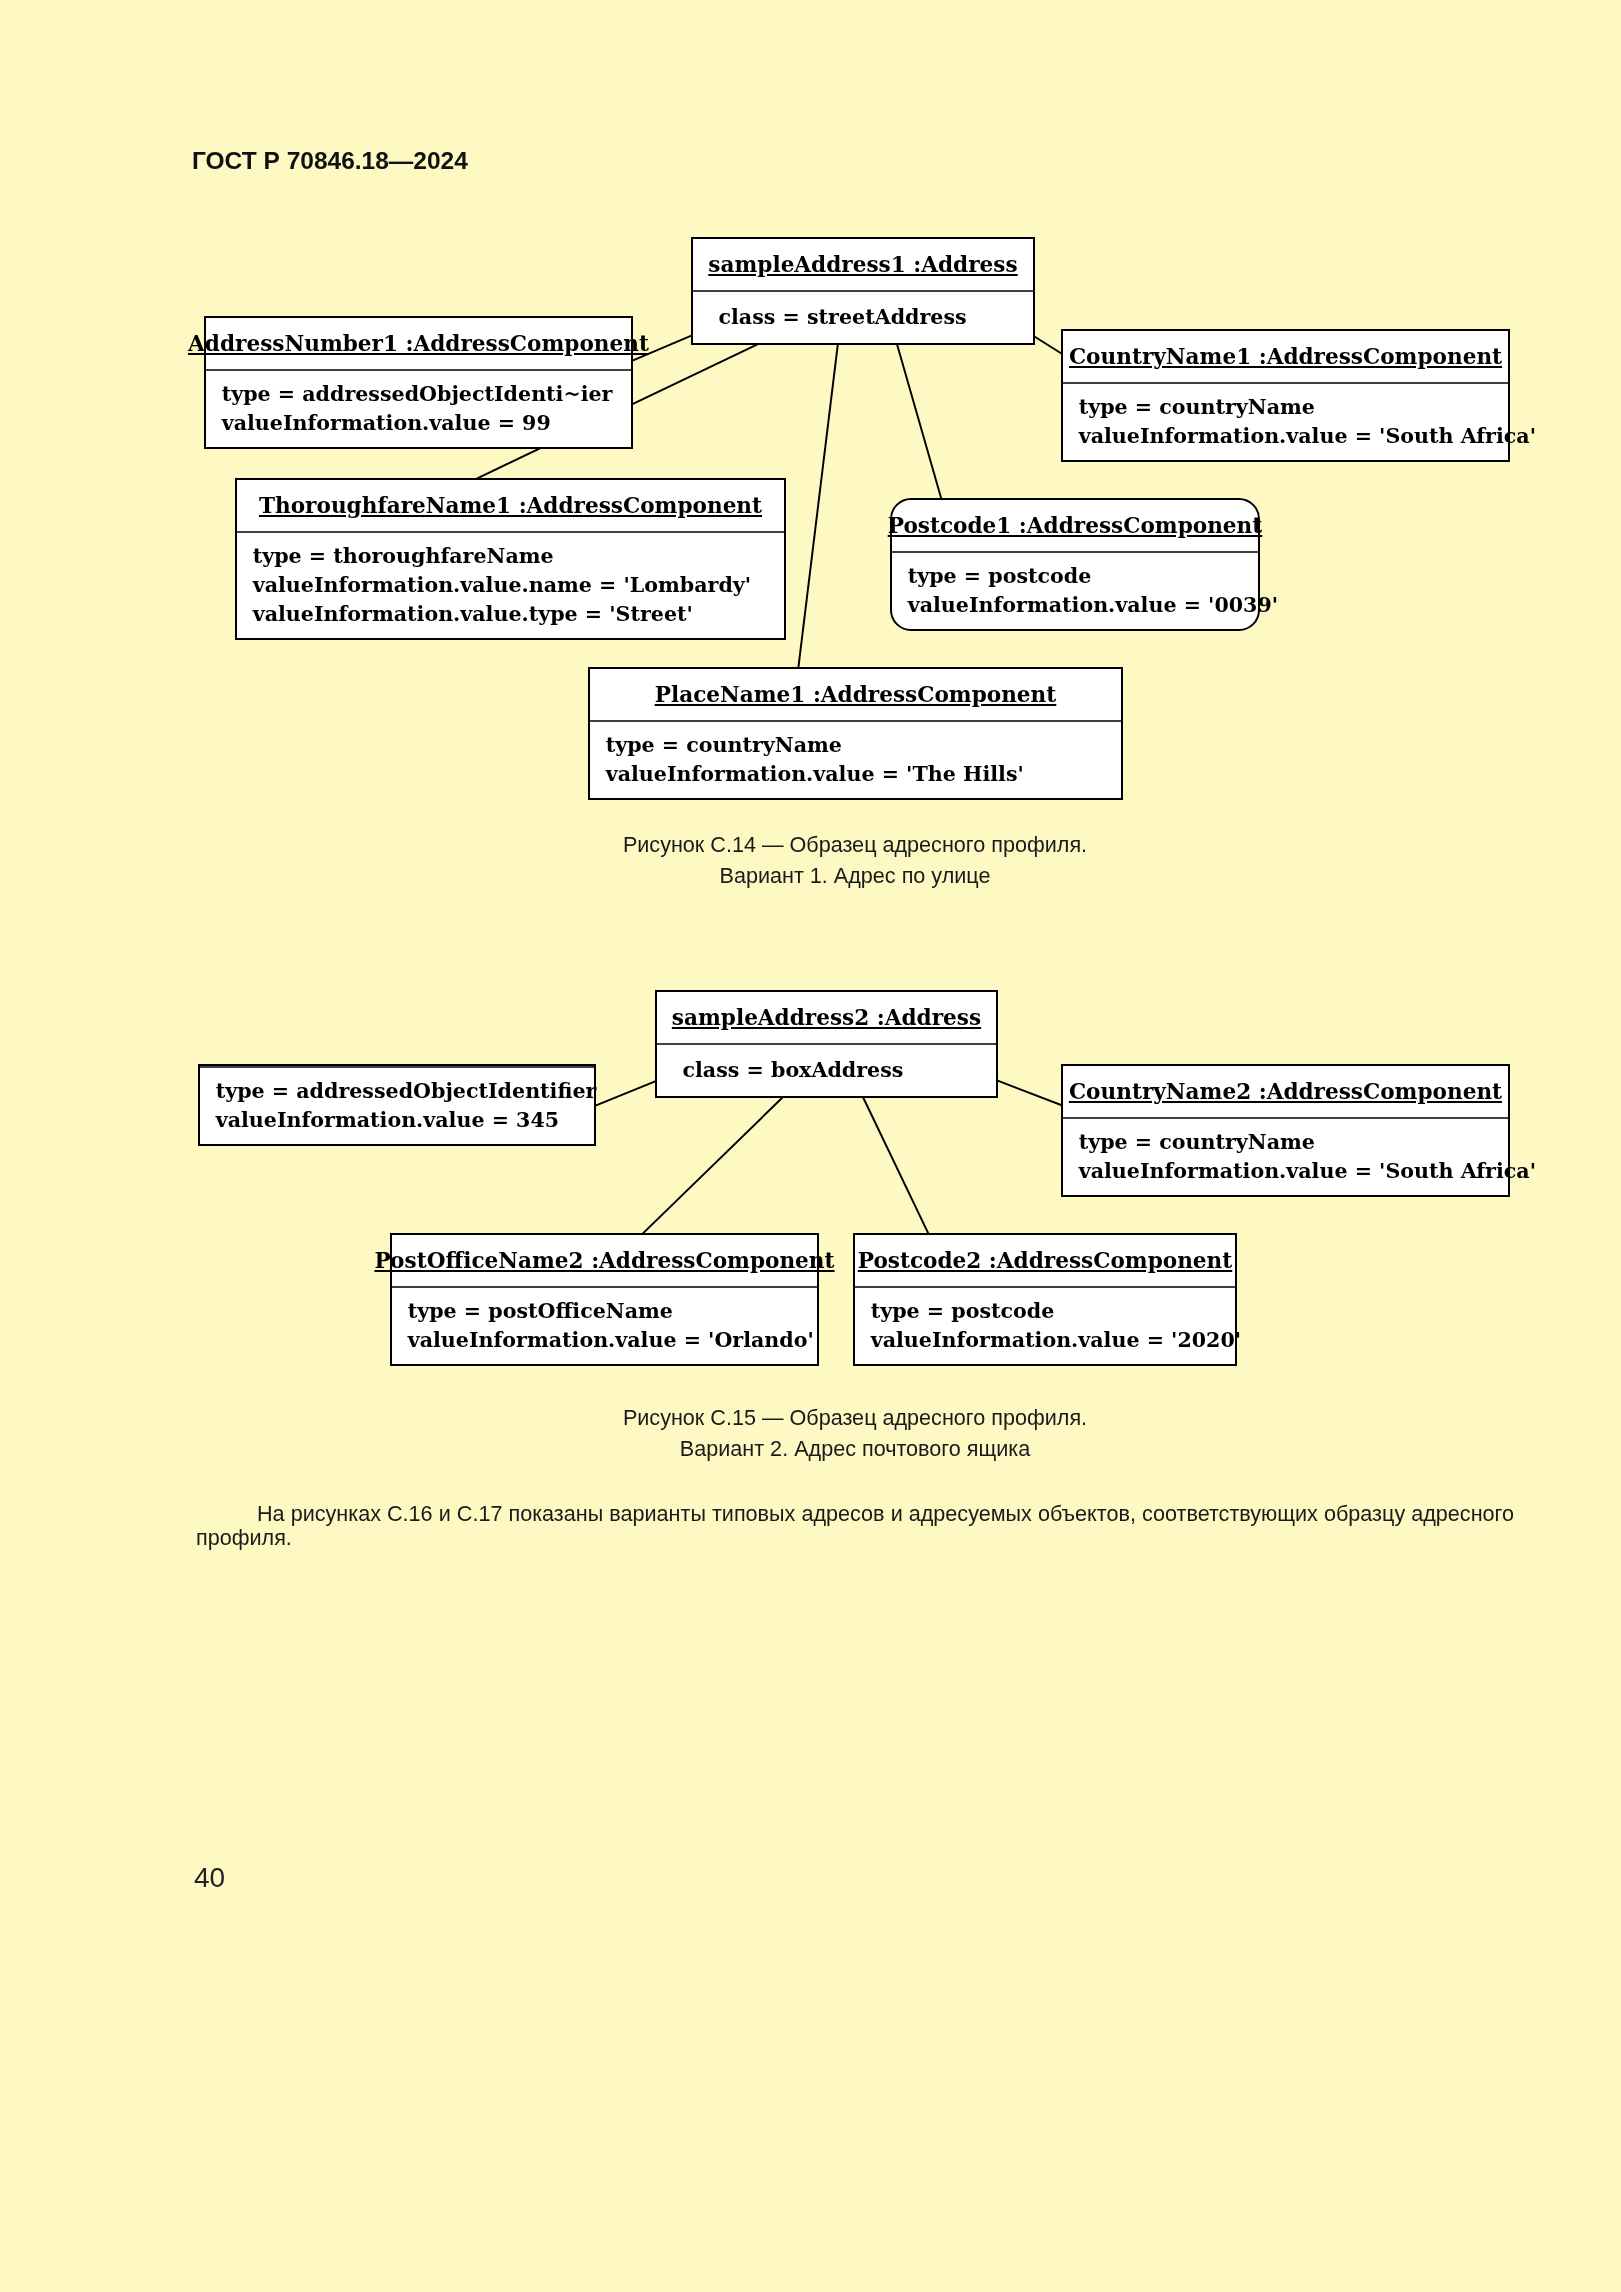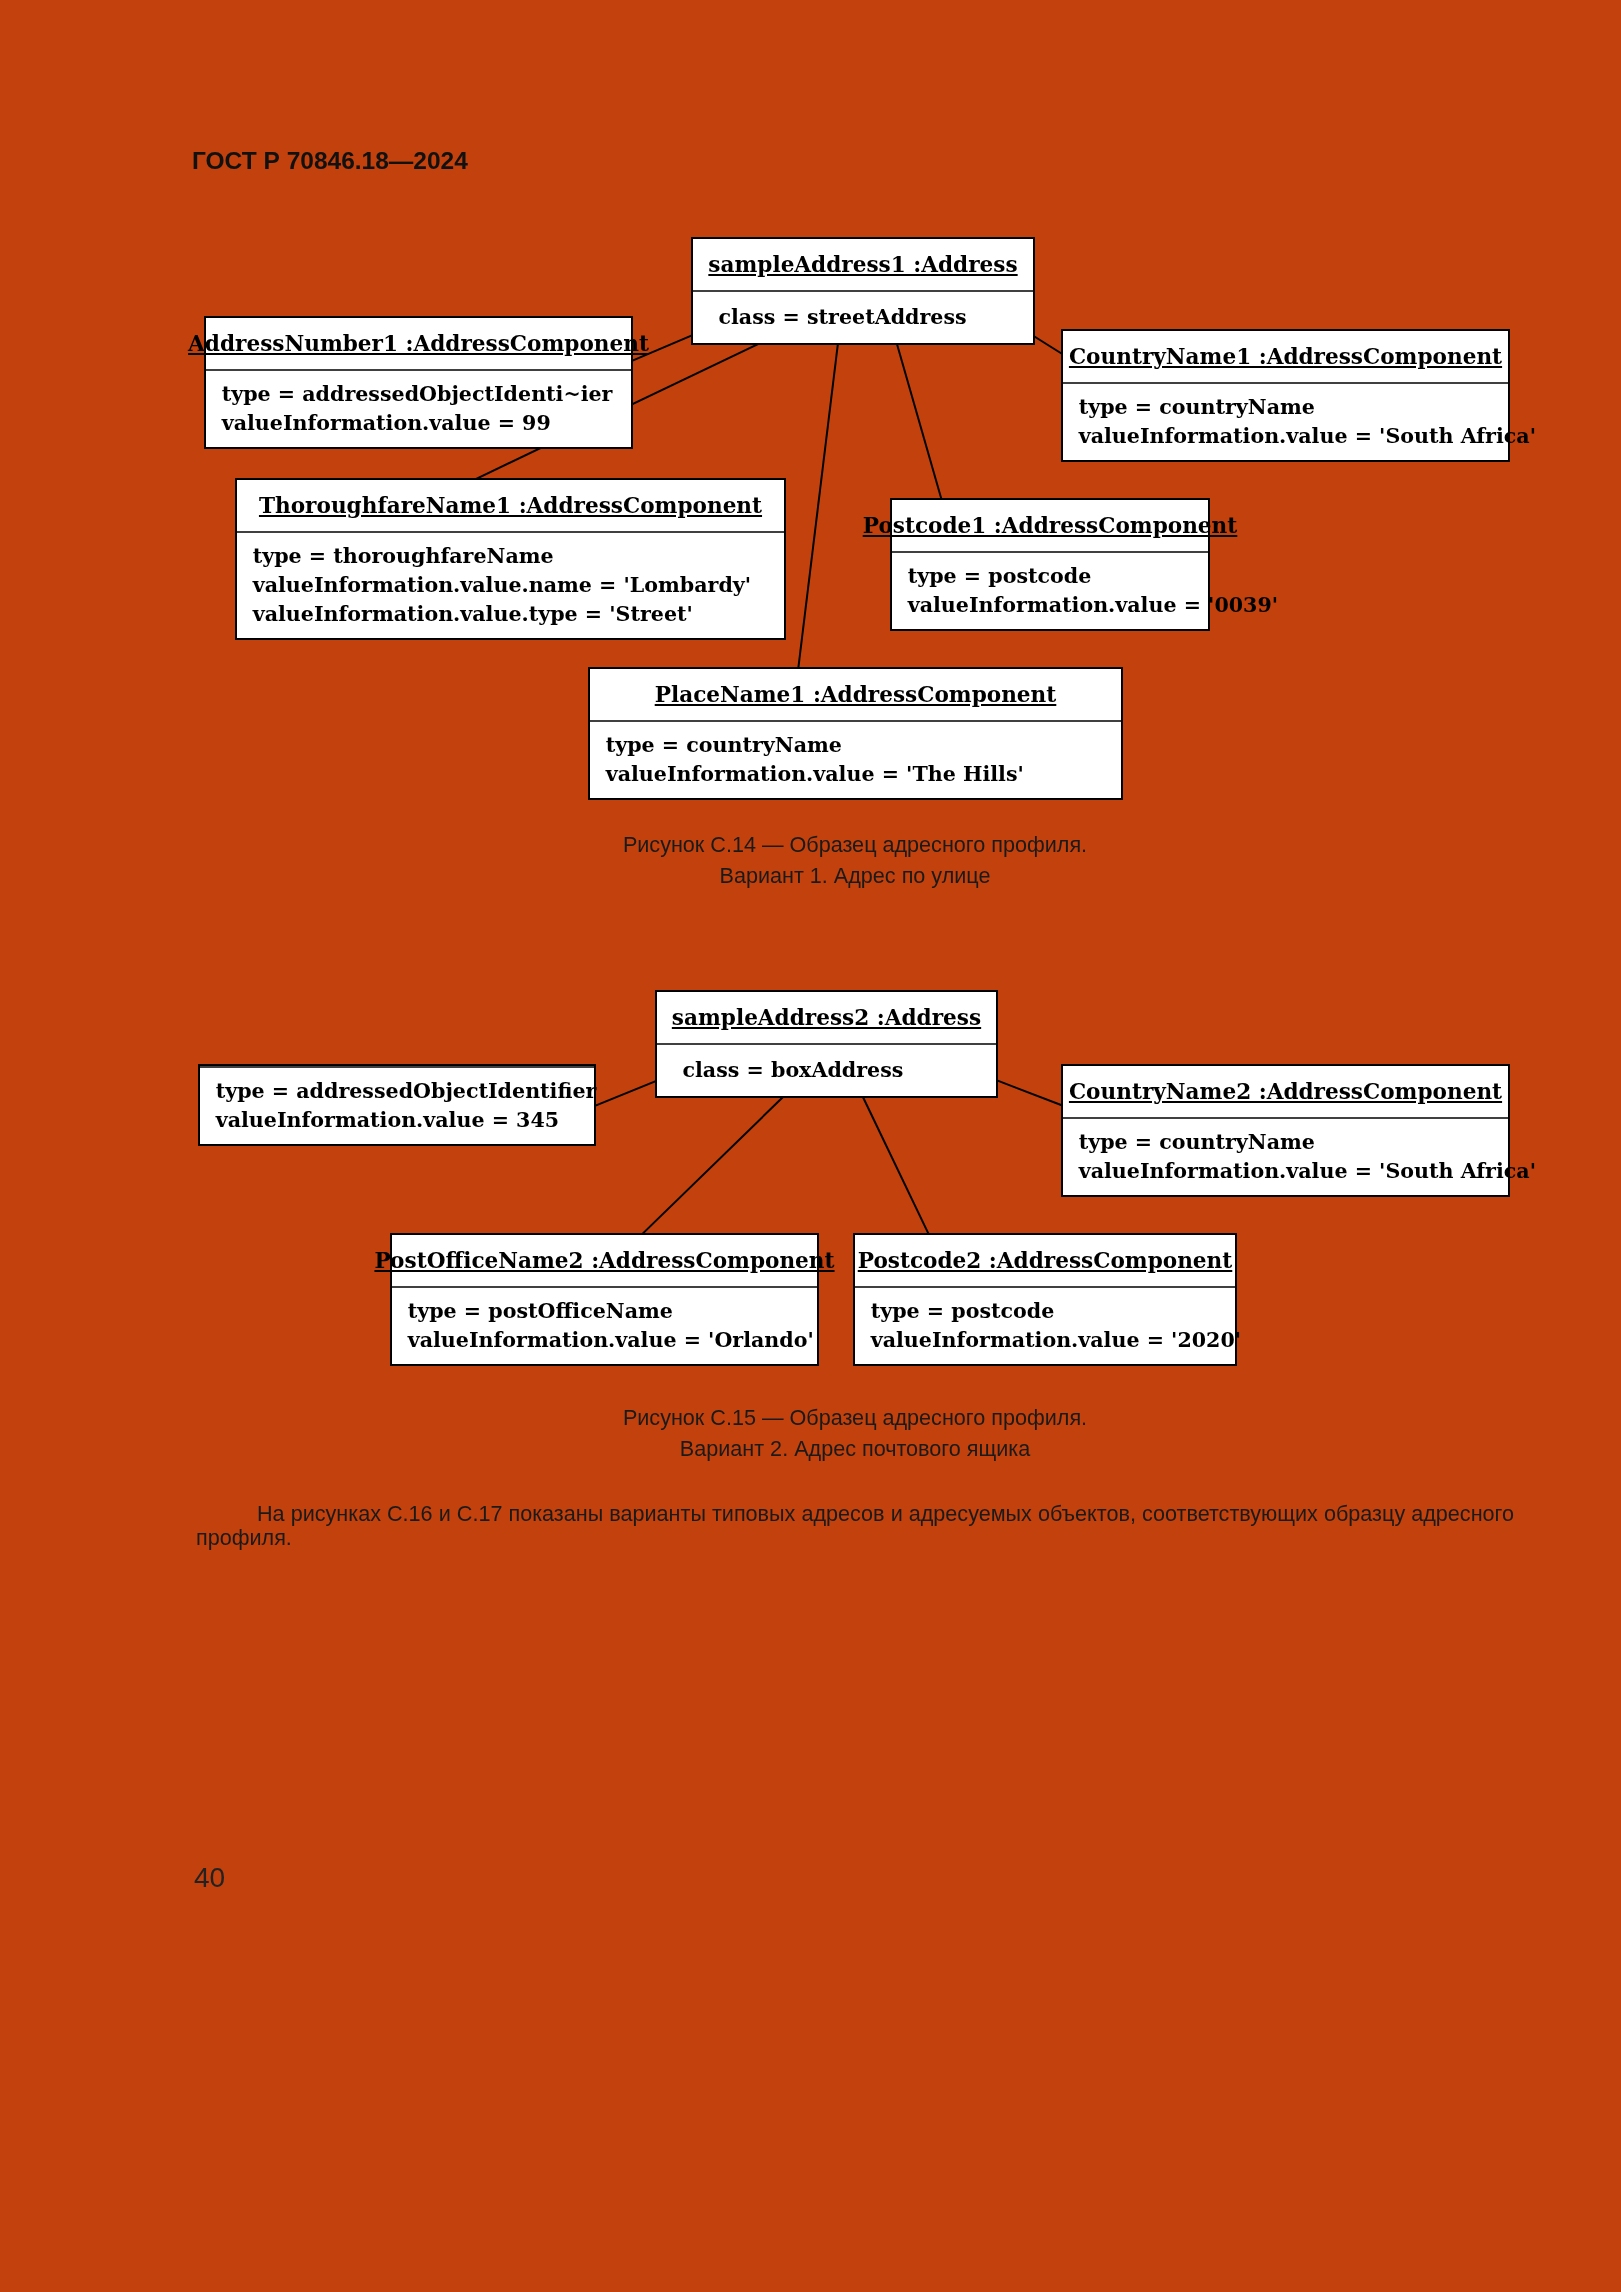--- a/index.html
+++ b/index.html
@@ -1,19 +1,19 @@
 <!DOCTYPE html>
 <html><head>
 <meta charset="utf-8">
 <style>
   html,body { margin:0; padding:0; background:#888; }
   .page {
     position:relative;
     width:1621px; height:2293px;
-    background:#c2410c;
+    background:#fef9c3;
     font-family:"Liberation Sans", sans-serif;
     color:#1a1a1a;
     overflow:hidden;
     margin:0 auto;
   }
   .doc-header {
     position:absolute; left:192px; top:147px;
     font-size:24.5px; font-weight:bold; color:#111;
   }
   .page-number {
@@ -95,21 +95,21 @@
 
     <div class="uml-box" style="left:235px; top:478px; width:551px;">
       <div class="uml-title">ThoroughfareName1 :AddressComponent</div>
       <div class="uml-attrs">
         <div>type = thoroughfareName</div>
         <div>valueInformation.value.name = 'Lombardy'</div>
         <div>valueInformation.value.type = 'Street'</div>
       </div>
     </div>
 
-    <div class="uml-box" style="left:890px; top:498px; width:320px;">
+    <div class="uml-box" style="left:890px; top:498px; width:370px;border-radius:21px;">
       <div class="uml-title">Postcode1 :AddressComponent</div>
       <div class="uml-attrs">
         <div>type = postcode</div>
         <div>valueInformation.value = '0039'</div>
       </div>
     </div>
 
     <div class="uml-box" style="left:588px; top:667px; width:535px;">
       <div class="uml-title">PlaceName1 :AddressComponent</div>
       <div class="uml-attrs">

